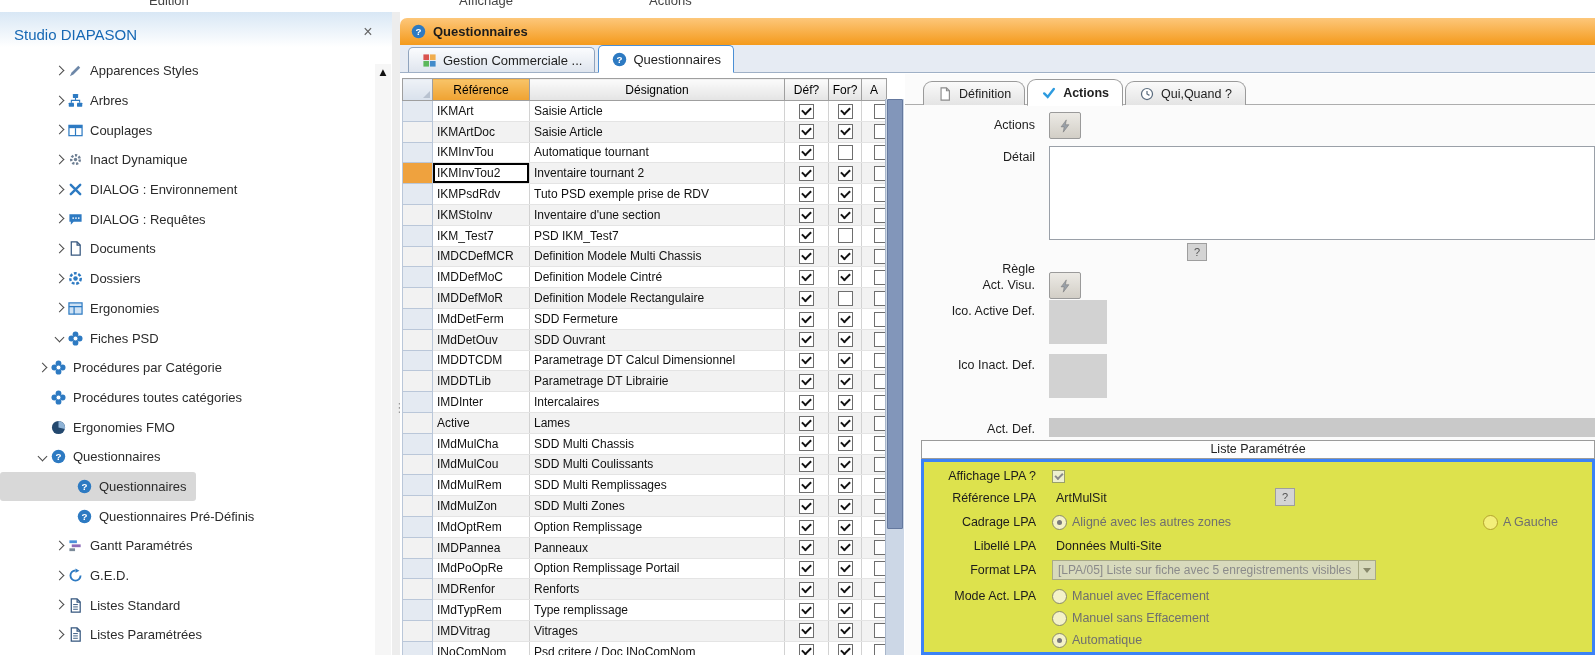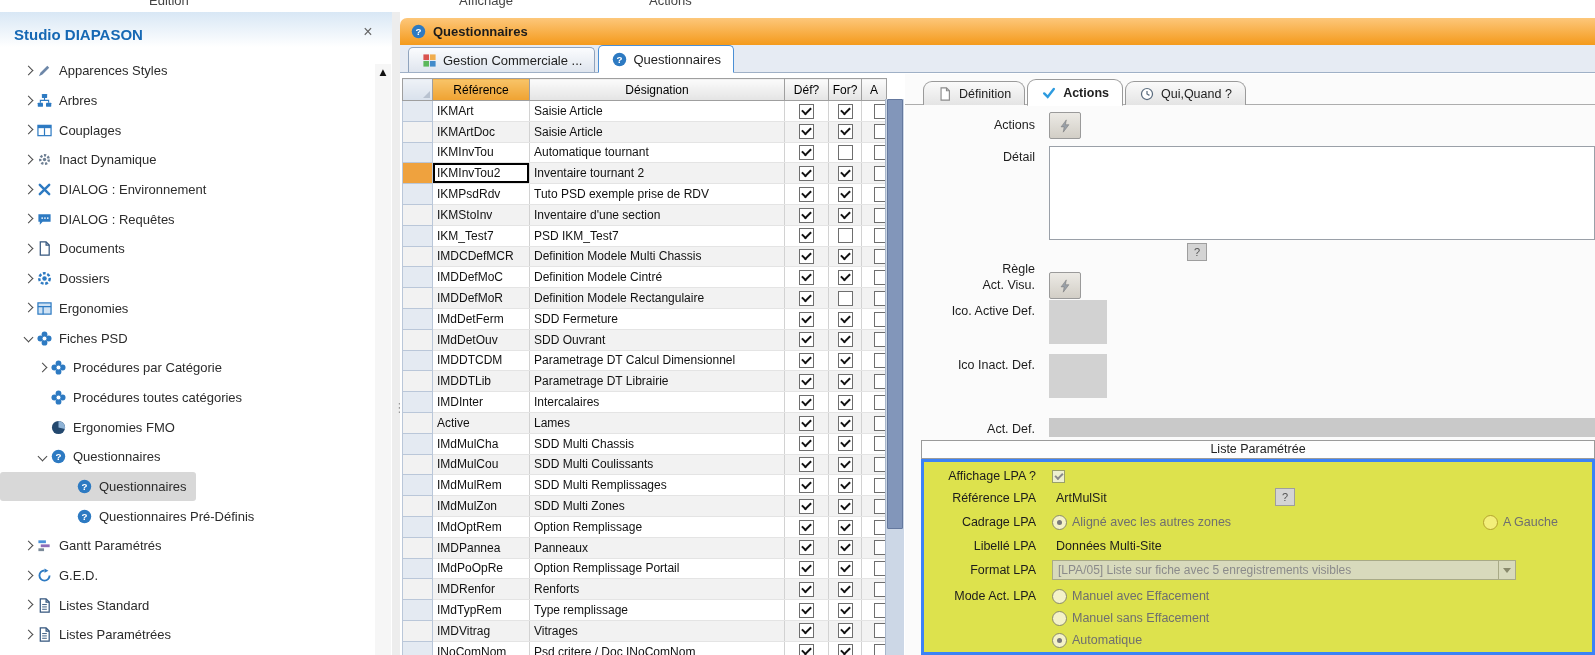--- a/index.html
+++ b/index.html
@@ -10,26 +10,26 @@
   .menubar{position:absolute;left:0;top:0;right:0;height:12px;background:#fff;overflow:hidden;z-index:5;}
   .menubar span{position:absolute;top:-7px;font-size:13px;color:#444;}
   .menubar span:nth-child(1){left:149px;}
   .menubar span:nth-child(2){left:459px;}
   .menubar span:nth-child(3){left:649px;}
 
   
   .sidebar{position:absolute;left:0;top:12px;width:392px;bottom:0;background:#fff;}
   .sidebar-header{position:absolute;left:0;right:0;top:0;height:44px;
      background:linear-gradient(#d8e7f5,#ffffff 80%);}
-  .sidebar-title{position:absolute;left:14px;top:14px;font-size:15px;font-weight:bold;color:#1668b4;}
+  .sidebar-title{position:absolute;left:14px;top:14px;font-size:15px;font-weight:normal;color:#1668b4;}
   .close{position:absolute;right:16px;top:12px;width:16px;height:16px;color:#666;font-size:16px;line-height:16px;text-align:center;cursor:pointer;}
   .close::before{content:"×";}
   .tree{position:absolute;left:0;right:18px;top:44px;bottom:0;overflow:hidden;}
   .tree-item{display:flex;align-items:center;height:29.7px;width:max-content;padding-right:10px;font-size:13px;color:#2b2b2b;cursor:default;}
-  .tree-item.lvl0{padding-left:22px;}
+  .tree-item.lvl0{padding-left:6px;margin-left:47px;}
   .tree-item.lvl1{padding-left:36px;}
   .tree-item.lvl2{padding-left:62px;}
   .tree-item.selected{background:#d8d8d8;border-radius:3px;}
   .chev{width:14px;height:10px;position:relative;flex:0 0 14px;}
   .chev.collapsed::before,.chev.expanded::before{content:"";position:absolute;left:3px;top:1px;width:6px;height:6px;
      border-right:1.6px solid #4a4a4a;border-bottom:1.6px solid #4a4a4a;}
   .chev.collapsed::before{transform:rotate(-45deg);}
   .chev.expanded::before{transform:rotate(45deg);}
   .icon{display:inline-flex;width:16px;height:16px;align-items:center;justify-content:center;flex:0 0 16px;}
   .icon svg{display:block;}
@@ -712,21 +712,21 @@
         <span class="ylabel" style="top:53px">Cadrage LPA</span>
         <span class="radio sel" style="left:128px;top:53px"></span>
         <span class="opt-label" style="left:148px;top:53px">Aligné avec les autres zones</span>
         <span class="radio bright" style="left:559px;top:53px"></span>
         <span class="opt-label" style="left:579px;top:53px">A Gauche</span>
 
         <span class="ylabel" style="top:77px">Libellé LPA</span>
         <span class="yvalue" style="left:132px;top:77px">Données Multi-Site</span>
 
         <span class="ylabel" style="top:101px">Format LPA</span>
-        <div class="combo" style="left:128px;top:98px;width:464px">
+        <div class="combo" style="left:128px;top:98px;width:324px">
           <span class="combo-text">[LPA/05] Liste sur fiche avec 5 enregistrements visibles</span>
           <span class="combo-arrow"></span>
         </div>
 
         <span class="ylabel" style="top:127px">Mode Act. LPA</span>
         <div>
             <span class="radio" style="left: 128px; top: 127px;"></span>
             <span class="opt-label" style="left: 148px; top: 127px;">Manuel avec Effacement</span>
             <span class="radio" style="left: 128px; top: 149px;"></span>
             <span class="opt-label" style="left: 148px; top: 149px;">Manuel sans Effacement</span>

